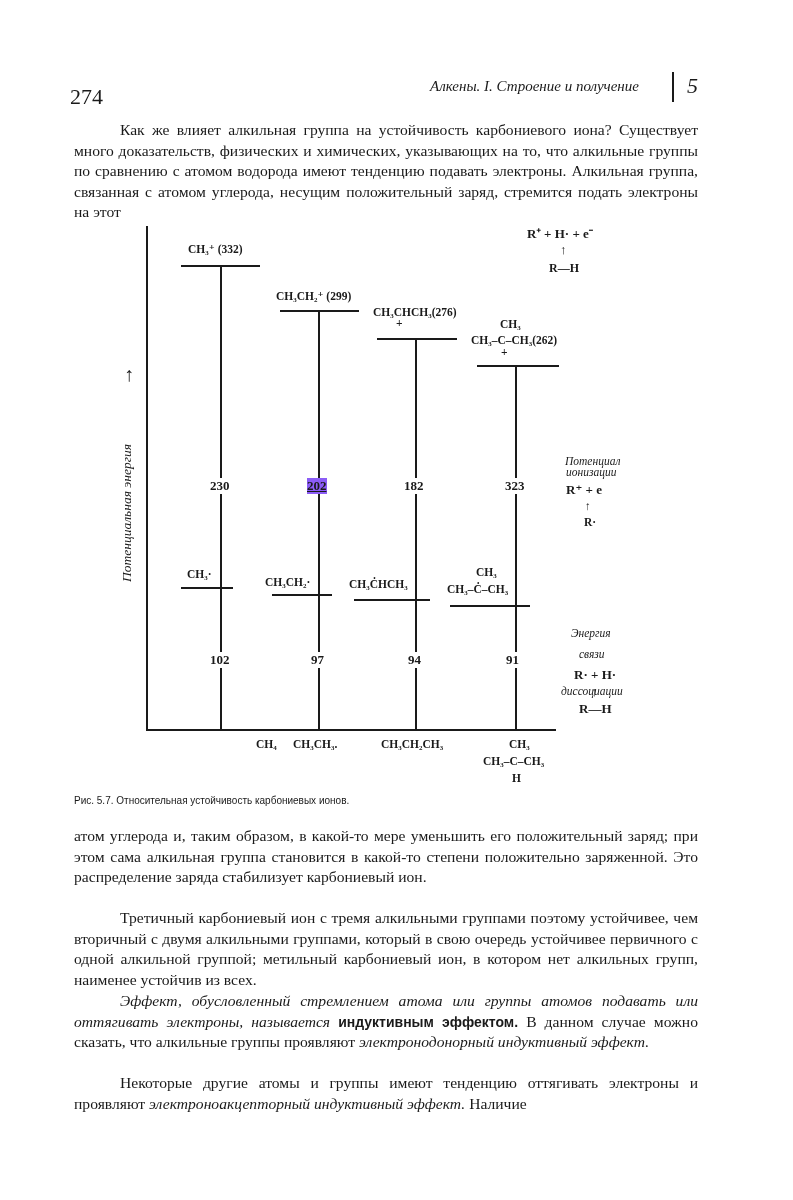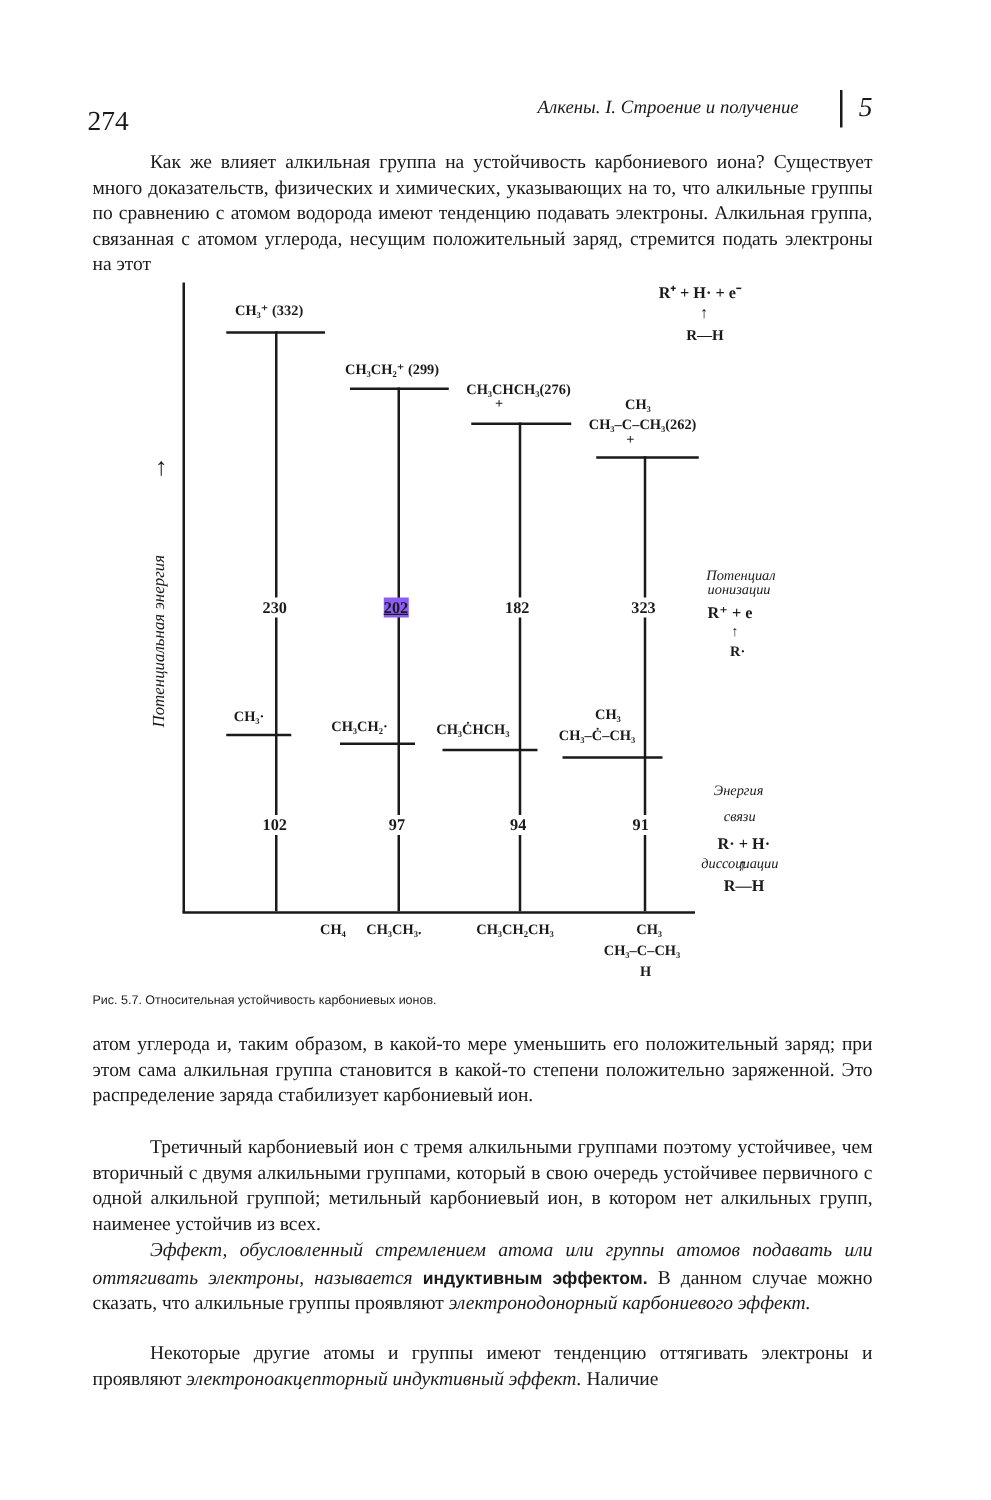--- a/index.html
+++ b/index.html
@@ -99,15 +99,15 @@
   <div class="dg" style="left:591px; top:686px; font-size:13px; font-weight:normal;">↑</div>
   <div class="dg" style="left:579px; top:703px; font-size:13px;">R—H</div>
 </div>
 
 <div class="abs caption">Рис. 5.7. Относительная устойчивость карбониевых ионов.</div>
 
 <div class="abs para" style="top:826px;"><span>атом углерода и, таким образом, в какой-то мере уменьшить его положительный заряд; при этом сама алкильная группа становится в какой-то степени положительно заряженной. Это распределение заряда стабилизует карбониевый ион.</span></div>
 
 <div class="abs para" style="top:908px;"><span class="indent"></span><span>Третичный карбониевый ион с тремя алкильными группами поэтому устойчивее, чем вторичный с двумя алкильными группами, который в свою очередь устойчивее первичного с одной алкильной группой; метильный карбониевый ион, в котором нет алкильных групп, наименее устойчив из всех.</span></div>
 
-<div class="abs para" style="top:991px;"><span class="indent"></span><i>Эффект, обусловленный стремлением атома или группы атомов подавать или оттягивать электроны, называется</i> <b>индуктивным эффектом.</b> <span>В данном случае можно сказать, что алкильные группы проявляют</span> <i>электронодонорный карбониевого эффект.</i></div>
+<div class="abs para" style="top:991px;"><span class="indent"></span><i>Эффект, обусловленный стремлением атома или группы атомов подавать или оттягивать электроны, называется</i> <b>индуктивным эффектом.</b> <span>В данном случае можно сказать, что алкильные группы проявляют</span> <i>электронодонорный индуктивный эффект.</i></div>
 
 <div class="abs para" style="top:1073px;"><span class="indent"></span><span>Некоторые другие атомы и группы имеют тенденцию оттягивать электроны и проявляют</span> <i>электроноакцепторный индуктивный эффект.</i> <span>Наличие</span></div>
 
 </body></html>

